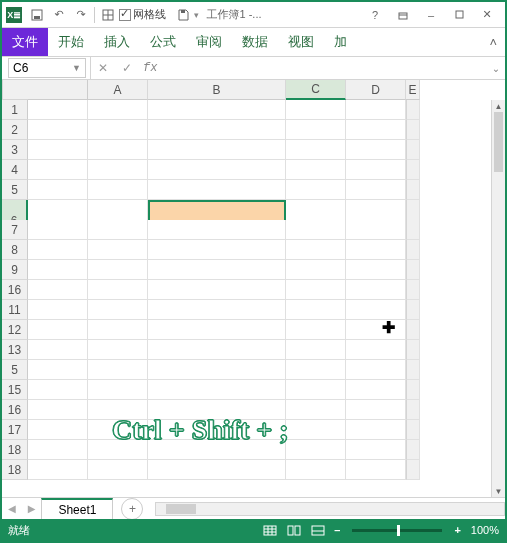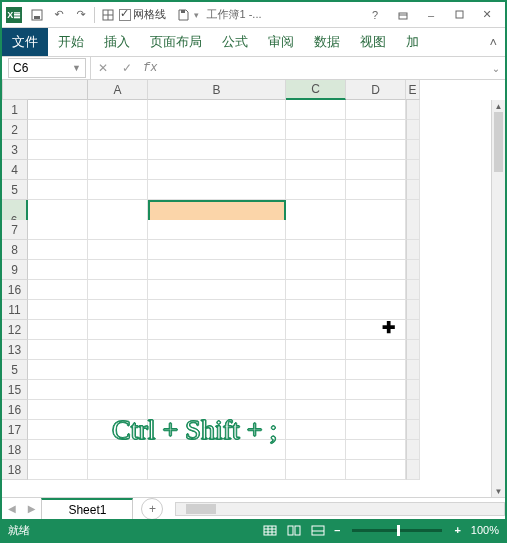--- a/index.html
+++ b/index.html
@@ -8,21 +8,21 @@
 .excel-icon{width:16px;height:16px;background:#217346;color:#fff;display:flex;align-items:center;justify-content:center;font-weight:bold;font-size:9px;margin-right:4px;}
 .qat-btn{width:22px;height:22px;display:flex;align-items:center;justify-content:center;color:#666;}
 .qat-sep{width:1px;height:16px;background:#ccc;margin:0 2px;}
 .chk{display:inline-block;width:12px;height:12px;border:1px solid #888;position:relative;margin-right:2px;}
 .chk.on::after{content:"✓";position:absolute;top:-3px;left:0;color:#444;font-size:11px;}
 .title-text{margin-left:auto;color:#666;}
 .wnd-btns{margin-left:auto;display:flex;}
 .wnd-btn{width:28px;height:22px;display:flex;align-items:center;justify-content:center;color:#666;font-size:11px;}
 .ribbon-tabs{height:28px;background:#fff;display:flex;align-items:stretch;font-size:13px;}
 .ribbon-tab{padding:0 10px;display:flex;align-items:center;color:#2a6b3f;}
-.ribbon-tab.file{background:#0c4a6e;color:#fff;font-weight:400;}
+.ribbon-tab.file{background:#6d28d9;color:#fff;font-weight:400;}
 .ribbon-collapse{margin-left:auto;padding:0 8px;display:flex;align-items:center;color:#666;}
 .formula-row{height:24px;border-top:1px solid #d4d4d4;border-bottom:1px solid #d4d4d4;display:flex;align-items:center;font-size:12px;}
 .namebox{width:78px;height:20px;border:1px solid #ccc;margin-left:6px;padding:0 4px;display:flex;align-items:center;background:#fff;justify-content:space-between;}
 .namebox-dd{color:#888;font-size:9px;}
 .fx-area{display:flex;align-items:center;height:100%;border-left:1px solid #d4d4d4;margin-left:4px;}
 .fx-btn{width:24px;height:20px;display:flex;align-items:center;justify-content:center;color:#999;font-size:12px;}
 .fx-label{font-style:italic;color:#888;padding:0 4px;font-family:Liberation Mono, monospace;}
 .fx-input{flex:1;height:20px;padding:0 4px;}
 .fx-expand{width:18px;color:#888;display:flex;align-items:center;justify-content:center;font-size:10px;}
 .grid-area{flex:1;position:relative;overflow:hidden;}
@@ -32,25 +32,25 @@
 .colh.sel{background:#d9e8d9;border-bottom:2px solid #1a8c5a;}
 .rowh{background:#f0f0f0;border-right:1px solid #ccc;border-bottom:1px solid #d8d8d8;display:flex;align-items:center;justify-content:center;}
 .rowh.sel{background:#d9e8d9;border-right:2px solid #1a8c5a;}
 .cell{border-right:1px solid #e0e0e0;border-bottom:1px solid #e0e0e0;background:#fff;position:relative;}
 .selected-cell{background:#fbd5a9;border:2px solid #1a8c5a;outline:none;}
 .fill-handle{position:absolute;right:-3px;bottom:-3px;width:6px;height:6px;background:#1a8c5a;border:1px solid #fff;}
 .vscroll{background:#f0f0f0;border-left:1px solid #d4d4d4;border-bottom:1px solid #d4d4d4;grid-row:1;}
 .vscroll-track{position:absolute;right:0;top:20px;bottom:0;width:14px;background:#f0f0f0;border-left:1px solid #d4d4d4;}
 .vthumb{position:absolute;top:12px;left:2px;right:2px;height:60px;background:#cfcfcf;}
 .varrow{position:absolute;left:0;right:0;height:12px;display:flex;align-items:center;justify-content:center;font-size:8px;color:#666;background:#f0f0f0;}
-.overlay-text{position:absolute;left:110px;top:334px;font-family:"Times New Roman",serif;font-size:28px;font-weight:normal;color:#3b82f6;text-shadow:1px 0 #1a8c5a,-1px 0 #1a8c5a,0 1px #1a8c5a,0 -1px #1a8c5a;-webkit-text-stroke:1px #1a8c5a;-webkit-text-fill-color:#fff;pointer-events:none;}
+.overlay-text{position:absolute;left:110px;top:334px;font-family:"Times New Roman",serif;font-size:28px;font-weight:bold;color:#3b82f6;text-shadow:1px 0 #1a8c5a,-1px 0 #1a8c5a,0 1px #1a8c5a,0 -1px #1a8c5a;-webkit-text-stroke:1px #1a8c5a;-webkit-text-fill-color:#fff;pointer-events:none;}
 .cursor-plus{position:absolute;left:380px;top:238px;font-weight:bold;color:#000;font-size:16px;pointer-events:none;}
 .sheet-tabs{height:22px;border-top:1px solid #d4d4d4;display:flex;align-items:center;font-size:12px;background:#fff;}
 .tab-nav{padding:0 6px;color:#aaa;font-size:10px;}
-.sheet-tab{padding:0 26px;height:100%;display:flex;align-items:center;border:1px solid #ccc;border-top:2px solid #1a8c5a;border-bottom:none;background:#fff;}
+.sheet-tab{padding:0 16px;height:100%;display:flex;align-items:center;border:1px solid #ccc;border-top:2px solid #1a8c5a;border-bottom:none;background:#fff;}
 .add-sheet{width:22px;height:22px;border:1px solid #ccc;border-radius:50%;display:flex;align-items:center;justify-content:center;margin-left:8px;color:#777;}
 .hscroll{flex:1;height:14px;background:#f0f0f0;margin-left:12px;border:1px solid #d4d4d4;position:relative;}
 .hthumb{position:absolute;left:10px;top:1px;bottom:1px;width:30px;background:#cfcfcf;}
 .statusbar{height:22px;background:#1a8c5a;color:#fff;display:flex;align-items:center;font-size:11px;padding:0 6px;}
 .status-text{margin-right:auto;}
 .view-btn{width:22px;height:16px;display:flex;align-items:center;justify-content:center;margin:0 1px;}
 .zoom-slider{width:90px;height:3px;background:#0d5c38;margin:0 8px;position:relative;}
 .zoom-slider::before{content:"";position:absolute;left:50%;top:-4px;width:3px;height:11px;background:#fff;}
 .zoom-btn{padding:0 4px;font-weight:bold;}
 svg{display:block;}
@@ -101,21 +101,20 @@
         </svg>
       </div>
     <div class="wnd-btn">✕</div>
   </div>
 </div>
 
 <div class="ribbon-tabs">
   <div class="ribbon-tab file">文件</div>
   <div class="ribbon-tab">开始</div>
   <div class="ribbon-tab">插入</div>
-  <div class="ribbon-tab">页面布局</div>
   <div class="ribbon-tab">公式</div>
   <div class="ribbon-tab">审阅</div>
   <div class="ribbon-tab">数据</div>
   <div class="ribbon-tab">视图</div>
   <div class="ribbon-tab">加</div>
   <div class="ribbon-collapse">˄</div>
 </div>
 
 <div class="formula-row">
   <div class="namebox">

